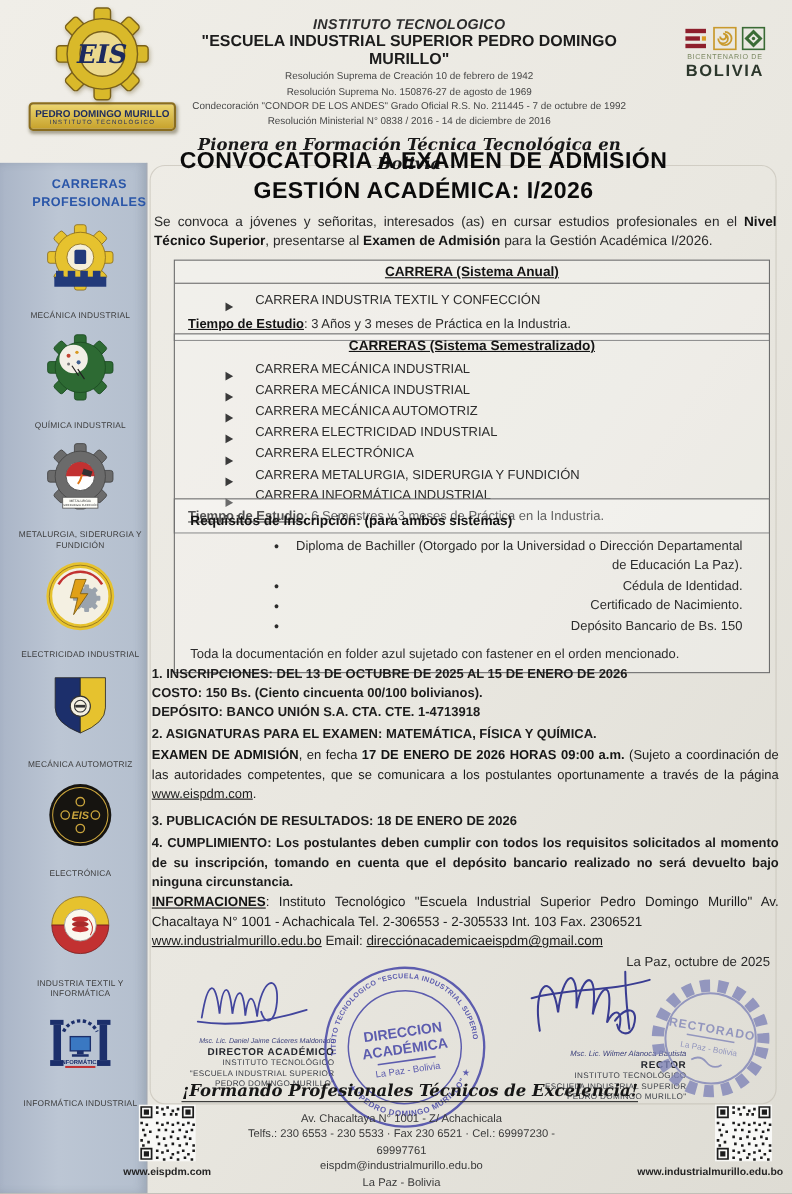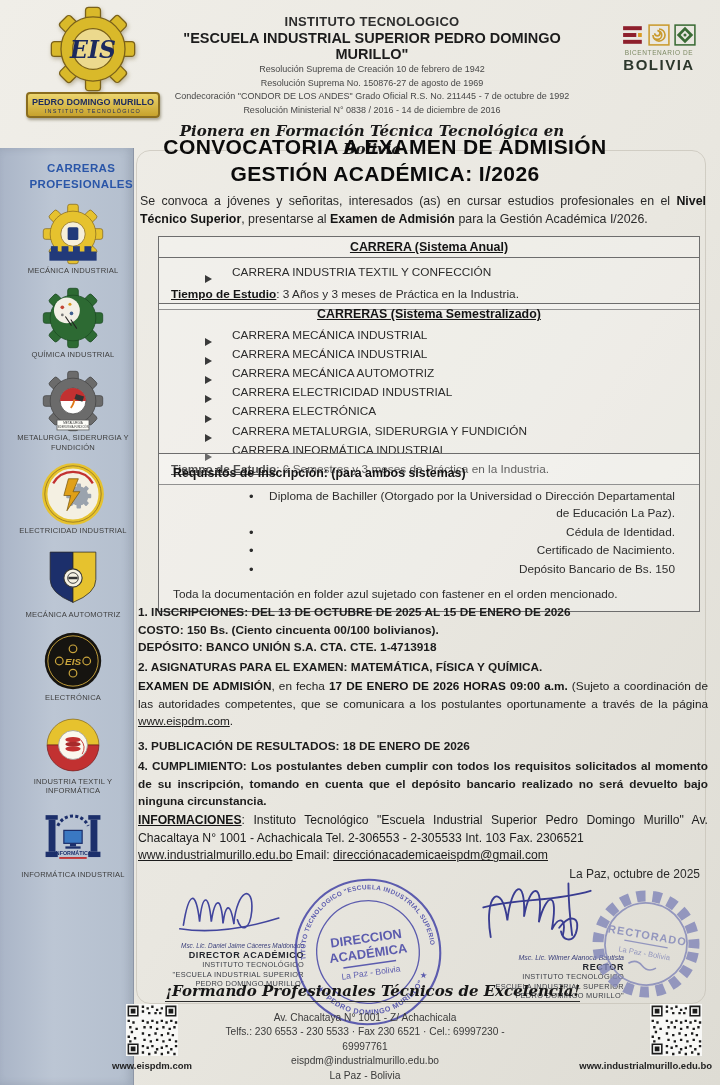--- a/index.html
+++ b/index.html
@@ -5,30 +5,30 @@
   html,body{margin:0;padding:0;}
   body{width:720px;height:1085px;background:#b8b5ad;font-family:"Liberation Sans",sans-serif;color:#222;}
   .page{position:relative;width:720px;height:1085px;background:linear-gradient(125deg,#f0eee8 0%,#e9e7e0 55%,#dedcd4 100%);overflow:hidden;}
   .frame{position:absolute;left:136px;top:150px;width:568px;height:852px;border:1px solid #c3bfb4;border-radius:14px;opacity:.65;pointer-events:none;}
   
   .sidebar{position:absolute;left:0;top:148px;width:133px;height:937px;background:linear-gradient(90deg,#aab5c7 0%,#bcc6d4 40%,#b4bfce 100%);border-right:1px solid #8d96a6;box-shadow:inset -4px 0 8px rgba(60,70,90,.18);}
   .sb-inner{display:flex;flex-direction:column;align-items:flex-end;padding-top:12px;}
   .sb-title{font-size:11.5px;font-weight:bold;color:#2a56a8;letter-spacing:.4px;line-height:1.4;text-align:center;}
   .career{margin-top:10px;display:flex;flex-direction:column;align-items:center;}
   .career svg{width:64px;height:64px;}
-  .career-label{margin-top:0;font-size:7.6px;color:#3d3d3d;text-align:center;width:120px;line-height:1.25;letter-spacing:.2px;}
+  .career-label{margin-top:16px;font-size:7.6px;color:#3d3d3d;text-align:center;width:120px;line-height:1.25;letter-spacing:.2px;}
   
   .eis-block{position:absolute;left:26px;top:2px;width:134px;text-align:center;z-index:4;}
   .eis-block svg{width:94px;height:94px;filter:drop-shadow(1px 2px 2px rgba(90,70,10,.35));}
   .eis-plaque{margin:-8px auto 0;width:126px;background:linear-gradient(#ecd56f,#c7a22c);border:2px solid #8a6d1f;border-radius:4px;padding:3px 2px 2px;box-shadow:1px 2px 3px rgba(60,50,10,.4);}
   .eis-plaque .l1{font-size:9px;font-weight:bold;color:#1c2a5e;}
   .eis-plaque .l2{font-size:5.5px;color:#1c2a5e;letter-spacing:1.2px;margin-top:1px;}
   
   .hdr{position:absolute;left:150px;top:14px;width:444px;text-align:center;}
-  .hdr .l1{font-size:13px;font-weight:bold;color:#2d2d2d;letter-spacing:.3px;}
+  .hdr .l1{font-size:13px;font-weight:bold;color:#2d2d2d;letter-spacing:.3px;font-style:italic;}
   .hdr .l2{font-size:14.5px;font-weight:bold;color:#1c1c1c;margin-top:1px;}
   .hdr .res{font-size:9px;color:#474747;line-height:1.4;margin-top:1px;}
   .script{font-family:"DejaVu Serif",serif;font-style:italic;font-weight:bold;}
   .hdr .slogan{font-size:15px;color:#191919;margin-top:6px;}
   .bicent{position:absolute;right:8px;top:24px;width:106px;text-align:center;}
   .bicent-squares{display:flex;justify-content:center;gap:4px;}
   .bicent-squares svg{width:22px;height:22px;}
   .bicent .small{font-size:6.5px;color:#7d8a64;letter-spacing:.6px;margin-top:3px;}
   .bicent .big{font-size:15px;font-weight:bold;color:#2c372c;letter-spacing:1.5px;}
   

